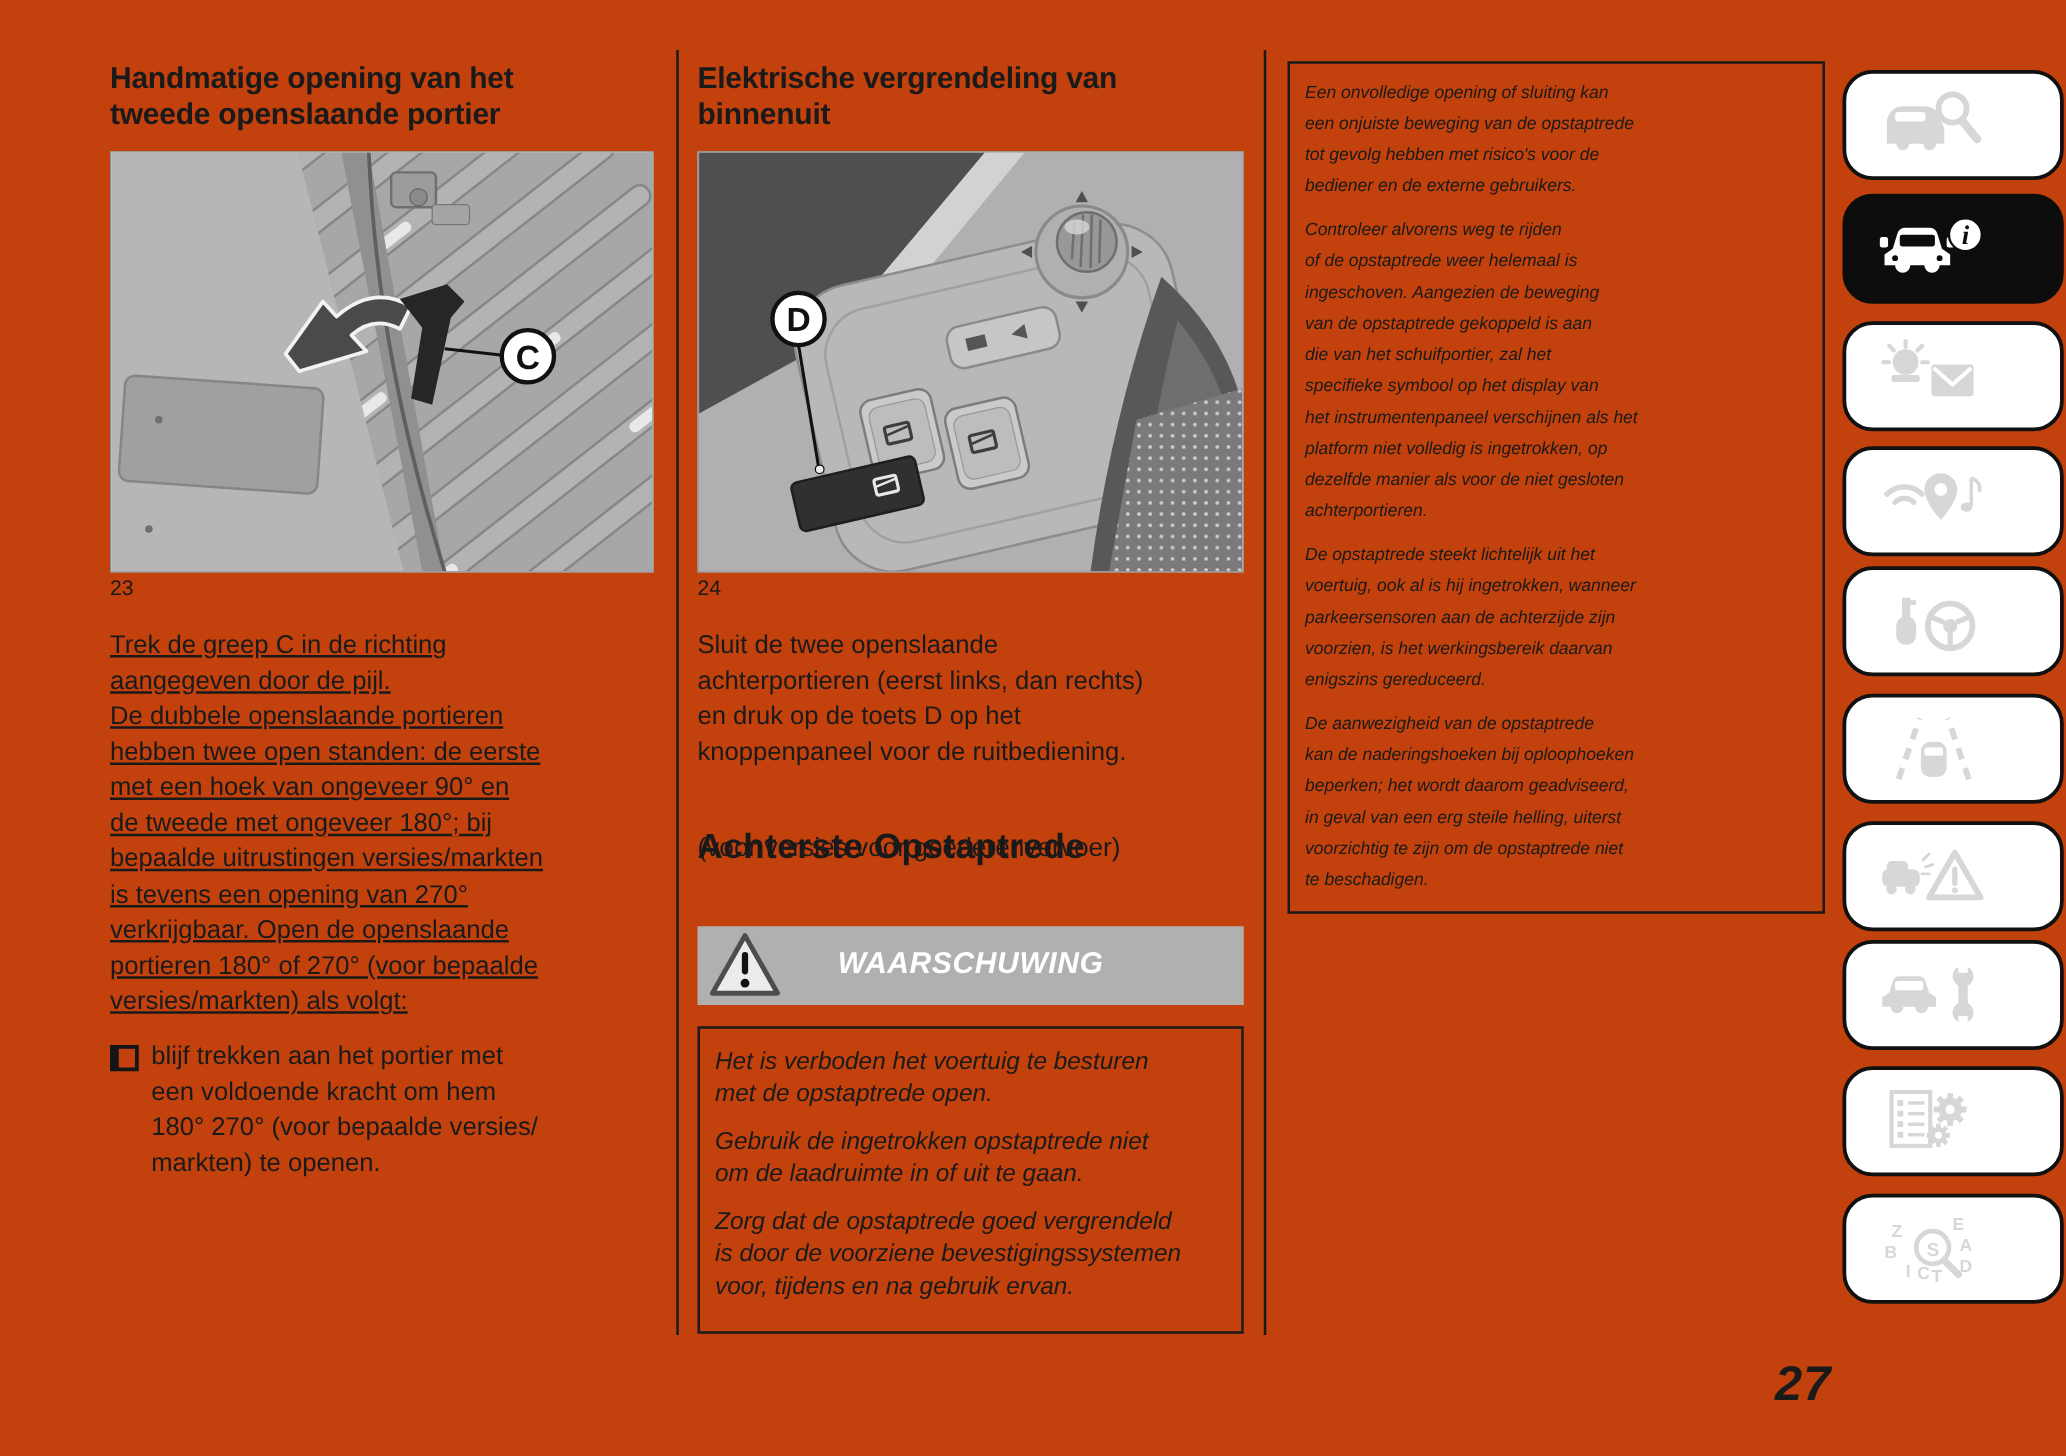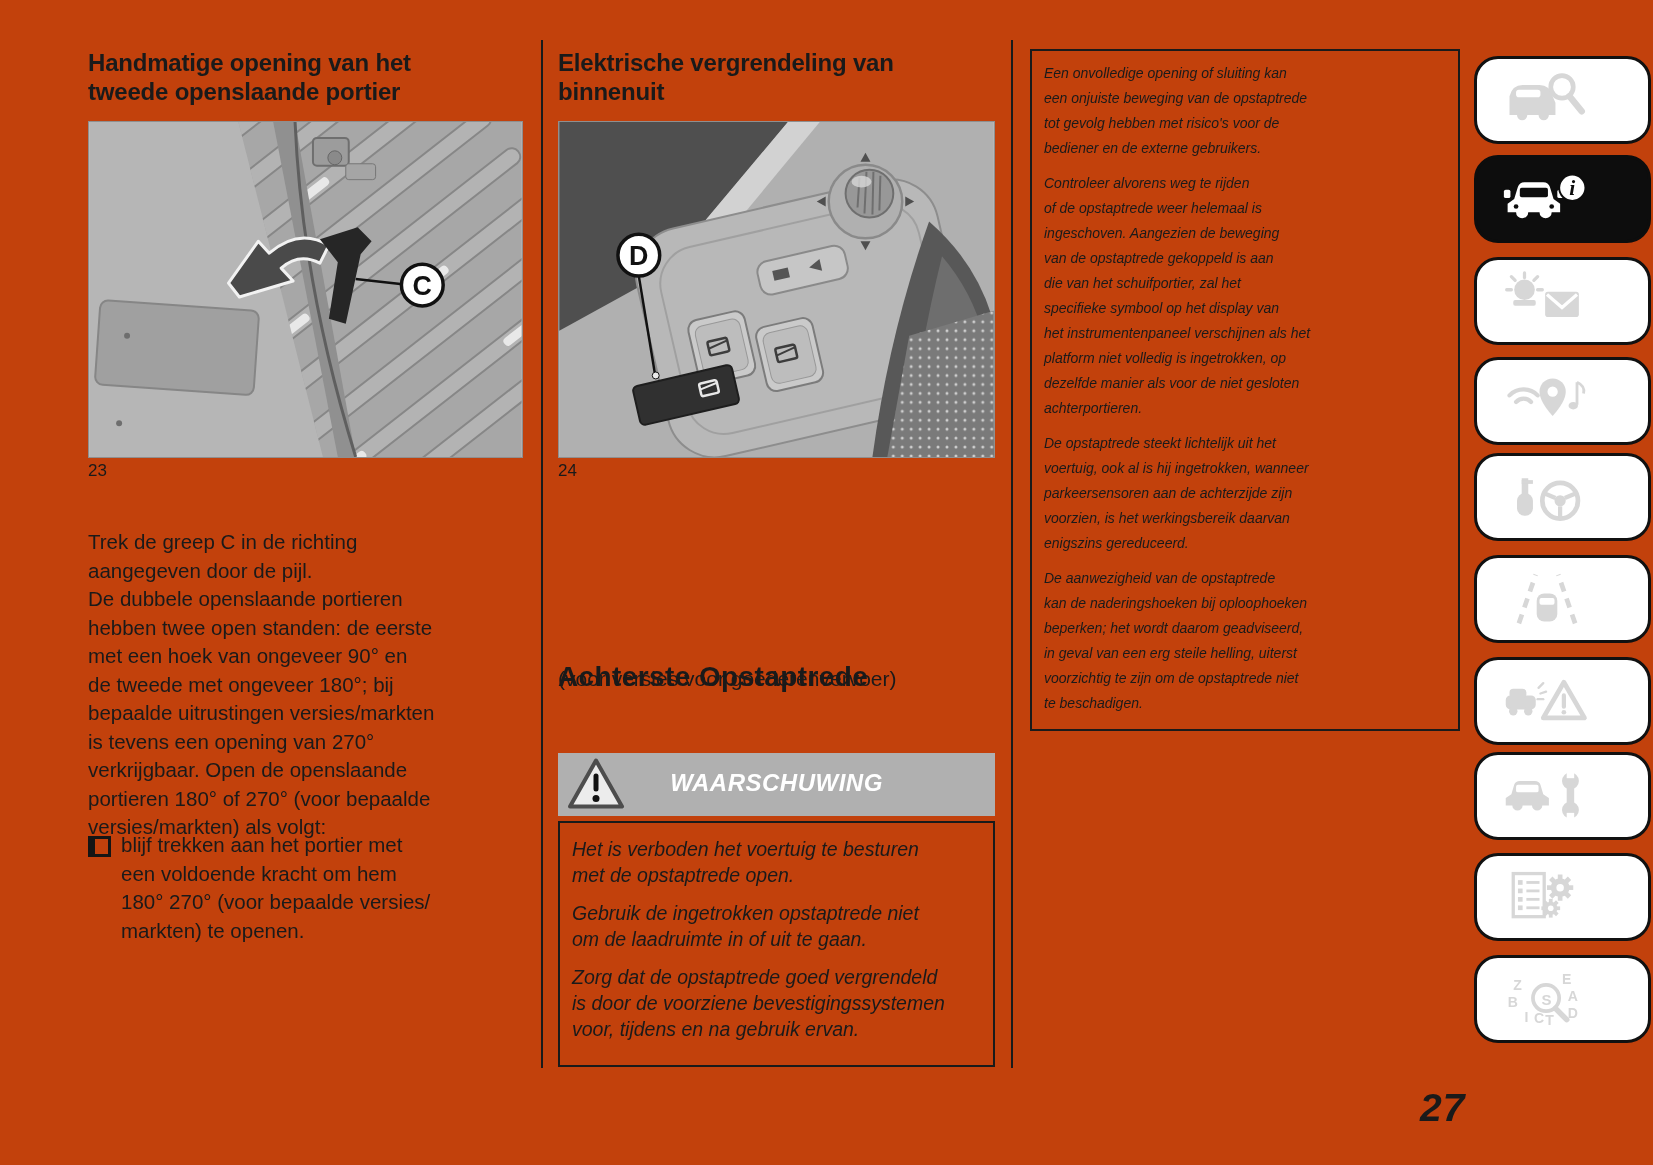--- a/index.html
+++ b/index.html
@@ -10,29 +10,29 @@
   #h-left{left:88px;top:48px;width:450px;}
   #h-mid{left:558px;top:48px;width:450px;}
   .fig{position:absolute;background:#c9c9c9;border:1px solid #8f8f8f;box-sizing:border-box;}
   #fig23{left:88px;top:121px;width:435px;height:337px;}
   #fig24{left:558px;top:121px;width:437px;height:337px;}
   .fig svg{display:block;width:100%;height:100%;}
   .fig-cap{position:absolute;font-size:17px;}
   #cap23{left:88px;top:461px;}
   #cap24{left:558px;top:461px;}
   .body-text{position:absolute;font-size:20.5px;line-height:28.5px;}
-  #body-left{left:88px;top:528px;width:460px;}
+  #body-left{left:88px;top:502px;width:460px;text-decoration:underline;}
   #body-mid{left:558px;top:502px;width:460px;}
   #bullets{position:absolute;left:88px;top:831px;width:460px;}
   .bullet-row{display:flex;margin-bottom:15px;}
   .bullet-glyph{flex:none;width:13px;height:15px;border:3px solid #151515;border-left-width:7px;margin:5px 10px 0 0;}
   .bullet-text{font-size:20.5px;line-height:28.5px;}
   #sec-title{position:absolute;left:558px;top:661px;font-size:28px;font-weight:800;letter-spacing:0.4px;}
   #sec-sub{position:absolute;left:558px;top:667px;font-size:21px;}
-  #banner{position:absolute;left:558px;top:741px;width:437px;height:63px;background:#b0b0b0;margin-top:12px;}
+  #banner{position:absolute;left:558px;top:741px;width:437px;height:63px;background:#b0b0b0;}
   #banner .tri{position:absolute;left:8px;top:3px;}
   #banner .lbl{position:absolute;left:0;top:16px;width:100%;text-align:center;color:#ffffff;
                font-weight:bold;font-style:italic;font-size:24px;letter-spacing:0.5px;}
   .note-box{position:absolute;border:2px solid #1a1a1a;box-sizing:border-box;overflow:hidden;}
   #warnbox{left:558px;top:821px;width:437px;height:246px;padding:13px 12px;}
   #warnbox p{margin:0 0 12px;font-style:italic;font-size:19.5px;line-height:26px;}
   #rightbox{left:1030px;top:49px;width:430px;height:682px;padding:10px 12px;}
   #rightbox p{margin:0 0 10px;font-style:italic;font-size:14px;line-height:25px;}
   .vline{position:absolute;width:2px;background:#1a1a1a;top:40px;height:1028px;}
   #v1{left:541px;} #v2{left:1011px;}
@@ -185,20 +185,24 @@
         <line x1="142" y1="272" x2="160" y2="269" stroke="#e8e8e8" stroke-width="2"></line>
       </g>
       <line x1="80" y1="155" x2="96" y2="252" stroke="#111111" stroke-width="2.5"></line>
       <circle cx="97" cy="255" r="3.5" fill="#eaeaea" stroke="#111111"></circle>
       <circle cx="80" cy="134" r="21" fill="#ffffff" stroke="#111111" stroke-width="3.5"></circle>
       <text x="80" y="144" text-anchor="middle" font-size="27" font-weight="bold" fill="#111111">D</text>
     </svg>
   </div>
   <div class="fig-cap" id="cap24">24</div>
 
+  <div class="body-text pre" id="body-mid">Sluit de twee openslaande
+achterportieren (eerst links, dan rechts)
+en druk op de toets D op het
+knoppenpaneel voor de ruitbediening.</div>
 
   <div id="sec-title">Achterste Opstaptrede</div>
   <div id="sec-sub">(voor versies voor goederenvervoer)</div>
 
   <div id="banner">
     <span class="tri">
       <svg width="60" height="57" viewBox="0 0 60 56">
         <path d="M30 4 L56 50 L4 50 Z" fill="#ececec" stroke="#4d4d4d" stroke-width="4" stroke-linejoin="round"></path>
         <rect x="27.5" y="17" width="5" height="18" rx="2.5" fill="#111111"></rect>
         <circle cx="30" cy="42" r="3.5" fill="#111111"></circle>

